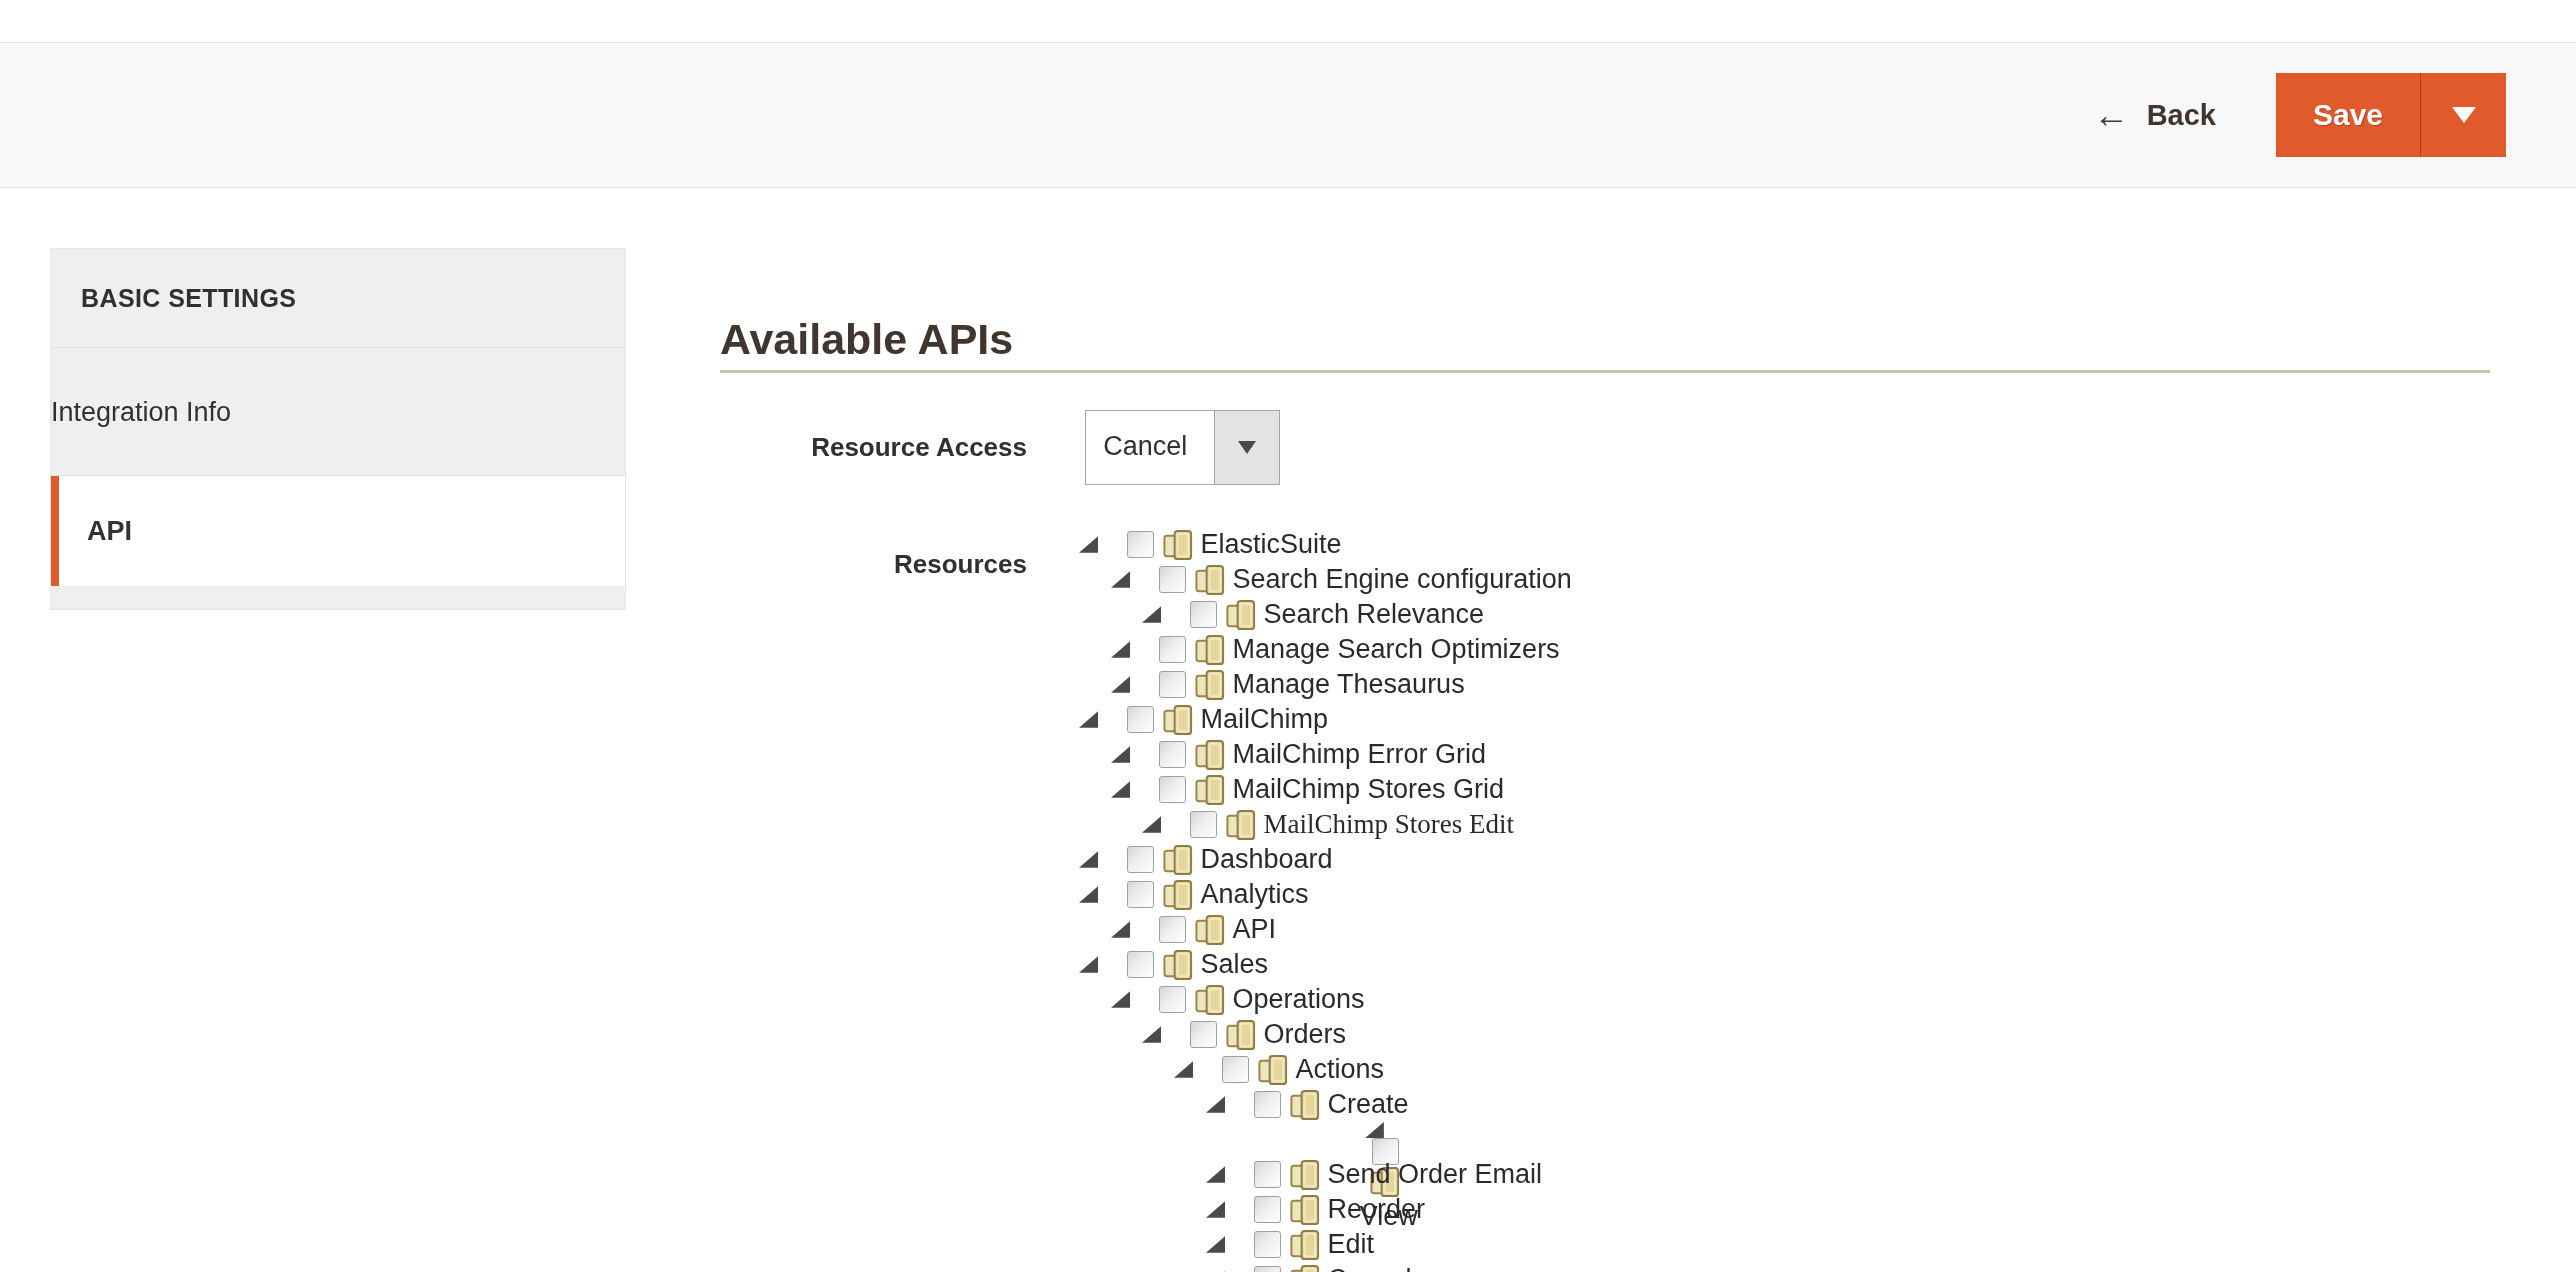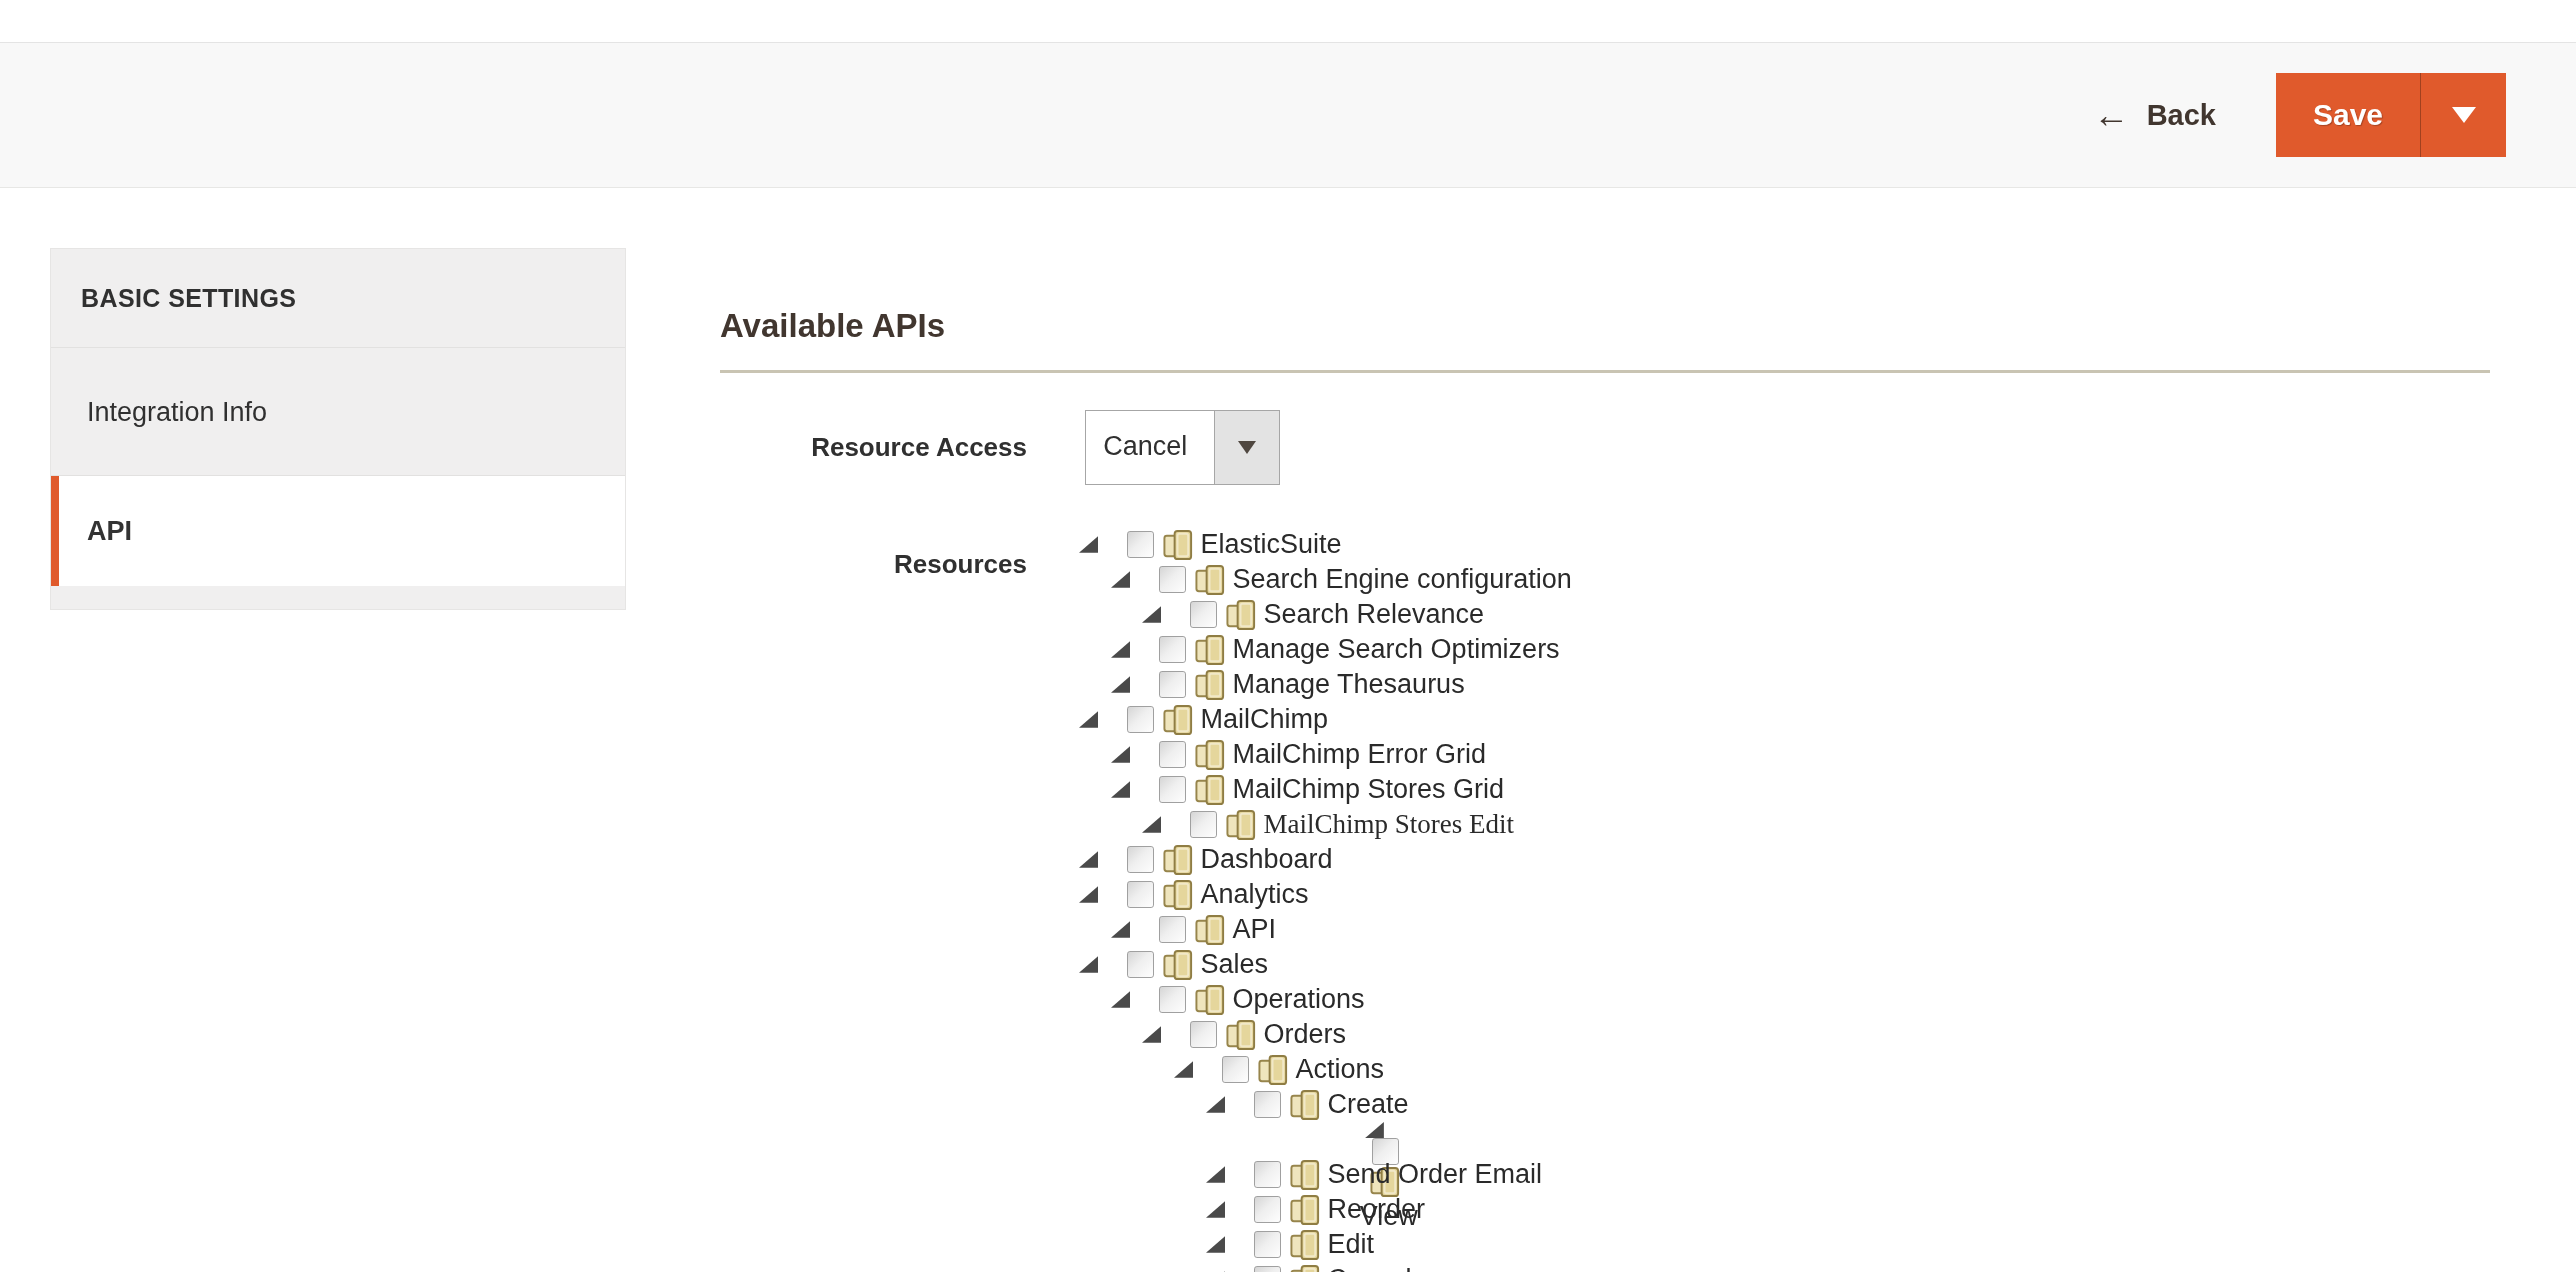--- a/index.html
+++ b/index.html
@@ -55,34 +55,34 @@
   .sidebar{
     position:absolute;left:50px;top:248px;width:576px;
     border:1px solid #e6e5e4;background:var(--sidebar-gray);
   }
   .sb-header{
     height:99px;line-height:99px;padding-left:30px;
     background:var(--sidebar-gray);border-bottom:1.9px solid #e2e1e0;
     font-size:25px;font-weight:700;letter-spacing:0.4px;color:var(--label-text);
   }
   .sb-item{
-    display:block;height:128px;line-height:128px;padding-left:36px;
+    display:block;height:128px;line-height:128px;
     background:var(--sidebar-gray);border-bottom:1.9px solid #e2e1e0;
     font-size:27px;color:var(--label-text);text-decoration:none;cursor:pointer;
   }
   .sb-item.active{
     height:110px;line-height:110px;background:#fff;border-bottom:none;
     border-left:8.6px solid var(--accent-orange);padding-left:28px;
     font-weight:700;color:#333;
   }
   .sb-foot{height:23px;background:var(--sidebar-gray);}
   
   .section-title{
-    position:absolute;left:720px;top:306px;
-    font-size:33px;font-weight:700;color:var(--heading-text);line-height:1.2;
+    position:absolute;left:720px;top:314px;
+    font-size:43px;font-weight:700;color:var(--heading-text);line-height:1.2;
   }
   .title-rule{
     position:absolute;left:720px;top:370px;width:1770px;height:2.9px;
     background:var(--title-rule);
   }
   .f-label{
     position:absolute;left:720px;width:307px;text-align:right;
     font-size:26px;font-weight:700;color:var(--label-text);line-height:35px;
   }
   .f-label.access{top:430px;}

